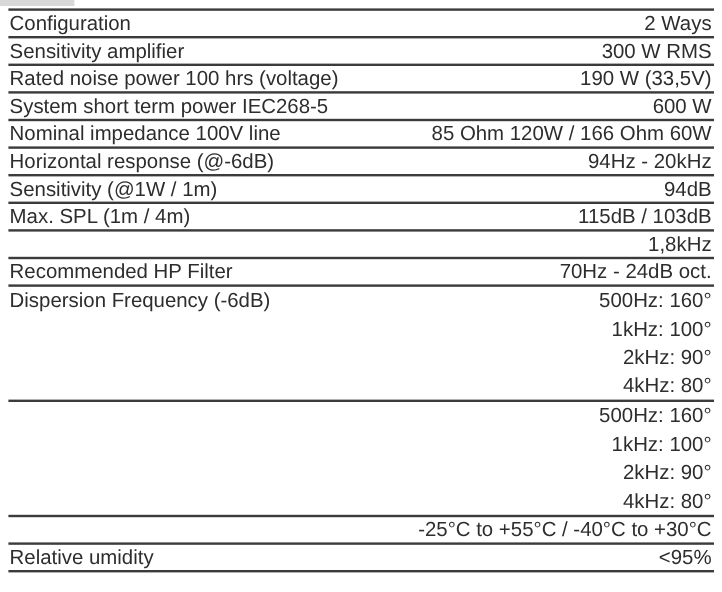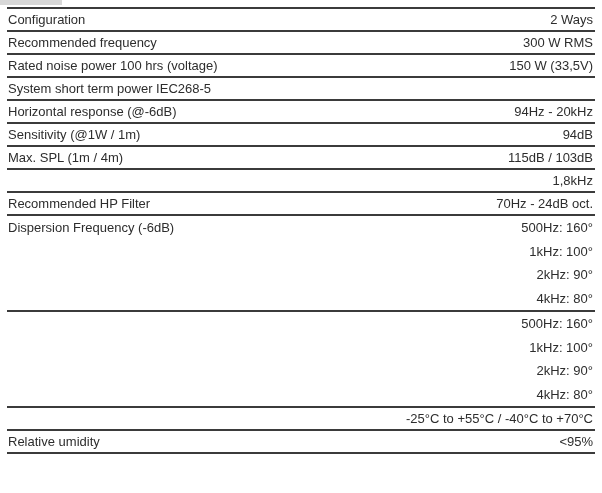--- a/index.html
+++ b/index.html
@@ -23,21 +23,21 @@
     width: 62px;
     height: 5px;
     background: #d8d8d8;
   }
   .spec-table {
     position: absolute;
     left: 7px;
     top: 7px;
     width: 588px;
     border-top: 2px solid var(--rule, #3b3b3b);
-    font-size: 13px;
+    font-size: 17px;
   }
   .spec-row {
     display: flex;
     justify-content: space-between;
     align-items: flex-start;
     border-bottom: 2px solid var(--rule, #3b3b3b);
   }
   .spec-label {
     line-height: 21px;
     white-space: nowrap;
@@ -68,37 +68,46 @@
   <div class="scan-artifact" style="background: rgb(216, 216, 216);"></div>
   <div class="spec-table" id="spec-table">
   <div class="spec-row">
     <div class="spec-label">Configuration</div>
     <div class="spec-values">
           <div class="value-line">2 Ways</div>
         </div>
   </div>
 
   <div class="spec-row">
-    <div class="spec-label">Recommended frequency</div>
+    <div class="spec-label">Sensitivity amplifier</div>
     <div class="spec-values">
           <div class="value-line">300 W RMS</div>
         </div>
   </div>
 
   <div class="spec-row">
     <div class="spec-label">Rated noise power 100 hrs (voltage)</div>
     <div class="spec-values">
-          <div class="value-line">150 W (33,5V)</div>
+          <div class="value-line">190 W (33,5V)</div>
         </div>
   </div>
 
   <div class="spec-row">
     <div class="spec-label">System short term power IEC268-5</div>
+    <div class="spec-values">
+          <div class="value-line">600 W</div>
+        </div>
   </div>
 
+  <div class="spec-row">
+    <div class="spec-label">Nominal impedance 100V line</div>
+    <div class="spec-values">
+          <div class="value-line">85 Ohm 120W / 166 Ohm 60W</div>
+        </div>
+  </div>
 
   <div class="spec-row">
     <div class="spec-label">Horizontal response (@-6dB)</div>
     <div class="spec-values">
           <div class="value-line">94Hz - 20kHz</div>
         </div>
   </div>
 
   <div class="spec-row">
     <div class="spec-label">Sensitivity (@1W / 1m)</div>
@@ -141,21 +150,21 @@
     <div class="spec-values">
           <div class="value-line">500Hz: 160°</div>
           <div class="value-line">1kHz: 100°</div>
           <div class="value-line">2kHz: 90°</div>
           <div class="value-line">4kHz: 80°</div>
         </div>
   </div>
 
   <div class="spec-row">
     <div class="spec-values">
-          <div class="value-line">-25°C to +55°C / -40°C to +70°C</div>
+          <div class="value-line">-25°C to +55°C / -40°C to +30°C</div>
         </div>
   </div>
 
   <div class="spec-row">
     <div class="spec-label">Relative umidity</div>
     <div class="spec-values">
           <div class="value-line">&lt;95%</div>
         </div>
   </div>
 </div>

